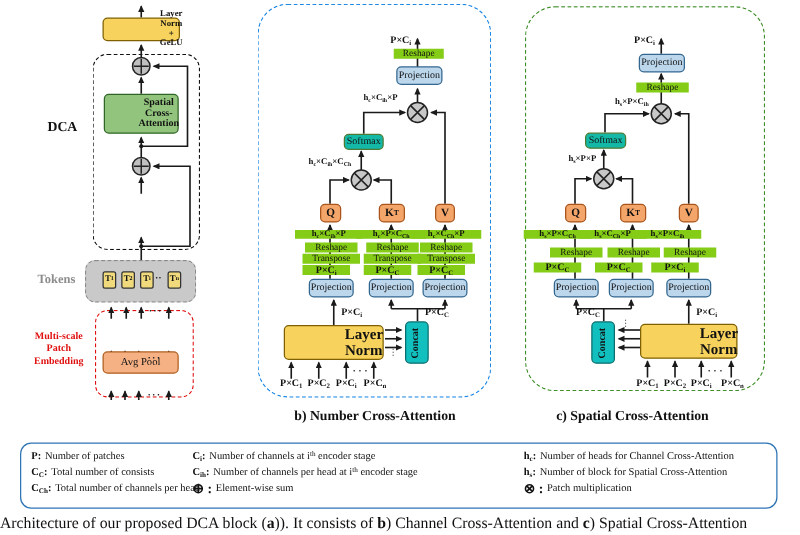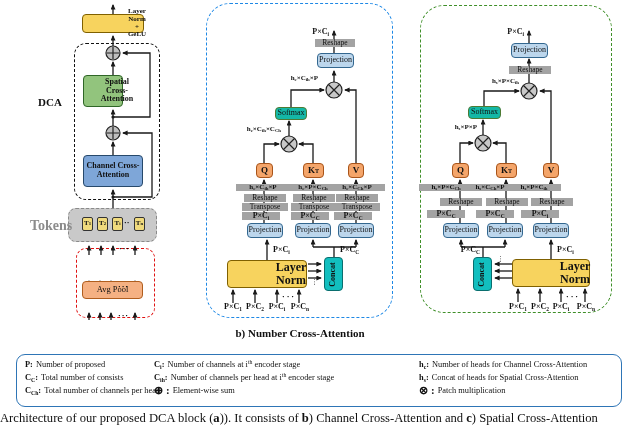--- a/index.html
+++ b/index.html
@@ -4,21 +4,21 @@
 <style>
   html,body{margin:0;padding:0;background:#fff;}
   .figure{position:relative;width:640px;height:428px;background:#fff;overflow:hidden;
           font-family:"Liberation Serif",serif;color:#111;}
   .box{position:absolute;box-sizing:border-box;border:1.1px solid #333;border-radius:4px;
        display:flex;align-items:center;justify-content:center;text-align:center;
        line-height:1.12;color:#111;z-index:3;}
   .lbl{position:absolute;white-space:nowrap;color:#111;z-index:4;line-height:1.05;}
   .c{text-align:center;} .r{text-align:right;}
   .b{font-weight:bold;}
-  .wbg{background:#a3a3a3;padding:0 1px;}
+  .wbg{background:#84cc16;padding:0 1px;}
   .dashbox{position:absolute;box-sizing:border-box;z-index:1;}
   .yellow{background:#F7D35E;border-color:#7F6000;padding-left:48px;}
   .green{background:#92C47D;border-color:#2F6627;}
   .blue{background:#7EA6D8;border-color:#27496B;}
   .lblue{background:#BCD6EC;border-color:#33678F;}
   .orange{background:#F4A56A;border-color:#A8541A;}
   .pool{background:#F5B183;border-color:#B05E1E;}
   .sgreen{background:#14b8a6;border-color:#4E7A33;}
   .teal{background:#12BFBF;border-color:#0A6E6E;}
   .chip{background:#F0DA7C;border-color:#333;border-radius:2px;}
@@ -143,29 +143,33 @@
       <path d="M523.5,85.5 L534.5,96.5 M534.5,85.5 L523.5,96.5" fill="none"></path>
     </g>
     <g stroke="#222" stroke-width="1.2">
       <circle cx="483" cy="143" r="8" fill="#c8c8c8"></circle>
       <path d="M477.5,137.5 L488.5,148.5 M488.5,137.5 L477.5,148.5" fill="none"></path>
     </g>
   </svg>
 
   <div class="box yellow b" style="left:82px;top:14px;width:62px;height:19px;font-size:7px;">Layer Norm + GeLU</div>
   <div class="lbl b" style="left:38px;top:97px;font-size:11px;">DCA</div>
-  <div class="box green b" style="left:83px;top:75px;width:40px;height:32px;font-size:8px;padding-left:28px;">Spatial Cross-Attention</div>
-  <div class="box blue b" style="left:83px;top:155px;width:60px;height:32px;font-size:8px;">Channel Cross-Attention</div>
-  <div class="lbl b" style="left:30px;top:219px;font-size:14px;color:#8c8c8c;">Tokens</div>
+  <div class="box green b" style="left:83px;top:75px;width:60px;height:32px;font-size:8px;padding-left:28px;">Spatial Cross-Attention</div>
+  <div class="lbl b" style="left:30px;top:219px;font-size:10px;color:#8c8c8c;">Tokens</div>
   <div class="box chip b" style="left:82px;top:217px;width:11px;height:14px;font-size:7px;">T<sub>1</sub></div>
   <div class="box chip b" style="left:97px;top:217px;width:11px;height:14px;font-size:7px;">T<sub>2</sub></div>
   <div class="box chip b" style="left:112px;top:217px;width:11px;height:14px;font-size:7px;">T<sub>i</sub></div>
   <div class="lbl b" style="left:124px;top:219px;font-size:8px;">··</div>
   <div class="box chip b" style="left:134px;top:217px;width:11px;height:14px;font-size:7px;">T<sub>n</sub></div>
   <div class="lbl b" style="left:119px;top:245px;font-size:8px;letter-spacing:1px;">···</div>
+  <div class="lbl b c" style="left:20px;top:264px;width:54px;font-size:8px;color:#E01010;line-height:1.25;white-space:normal;">
+    <span>Multi-scale</span><br>
+    <span>Patch</span><br>
+    <span>Embedding</span>
+  </div>
   <div class="lbl b" style="left:118px;top:283px;font-size:8px;letter-spacing:1px;">···</div>
   <div class="box pool" style="left:82px;top:281px;width:61px;height:18px;font-size:8.5px;">Avg Pool</div>
   <div class="lbl b" style="left:118px;top:312px;font-size:8px;letter-spacing:1px;">···</div>
 
   <div class="lbl b r" style="left:294px;top:28px;width:35px;font-size:8px;">P×C<sub>i</sub></div>
   <div class="lbl c wbg" style="left:315px;top:39px;width:38px;font-size:7.5px;">Reshape</div>
   <div class="box lblue" style="left:317px;top:53px;width:37px;height:15px;font-size:8px;">Projection</div>
   <div class="lbl b r" style="left:276px;top:75px;width:42px;font-size:7px;">h<sub>c</sub>×C<sub>ih</sub>×P</div>
   <div class="box sgreen" style="left:275px;top:107px;width:32px;height:13px;font-size:8px;">Softmax</div>
   <div class="lbl b r" style="left:230px;top:126px;width:51px;font-size:7px;">h<sub>c</sub>×C<sub>ih</sub>×C<sub>Ch</sub></div>
@@ -227,44 +231,45 @@
   <div class="box teal" style="left:473px;top:257px;width:19px;height:34px;font-size:8px;">
     <span class="vert">Concat</span>
   </div>
   <div class="lbl" style="left:497px;top:256px;font-size:7px;">⋮</div>
   <div class="box yellow b" style="left:512px;top:259px;width:78px;height:28px;font-size:12px;">Layer Norm</div>
   <div class="lbl b c" style="left:506px;top:303px;width:24px;font-size:8px;">P×C<sub>1</sub></div>
   <div class="lbl b c" style="left:528px;top:303px;width:24px;font-size:8px;">P×C<sub>2</sub></div>
   <div class="lbl b c" style="left:550px;top:303px;width:22px;font-size:8px;">P×C<sub>i</sub></div>
   <div class="lbl b" style="left:566px;top:293px;font-size:8px;">· · ·</div>
   <div class="lbl b c" style="left:573px;top:303px;width:26px;font-size:8px;">P×C<sub>n</sub></div>
+  <div class="lbl b c" style="left:416px;top:328px;width:180px;font-size:11px;">c) Spatial Cross-Attention</div>
 
   <div class="legend-row" style="left:25px;top:360px;">
-    <span class="sym">P:</span><span>Number of proposed</span>
+    <span class="sym">P:</span><span>Number of patches</span>
   </div>
   <div class="legend-row" style="left:25px;top:373px;">
     <span class="sym">C<sub>C</sub>:</span><span>Total number of consists</span>
   </div>
   <div class="legend-row" style="left:25px;top:386px;">
     <span class="sym">C<sub>Ch</sub>:</span><span>Total number of channels per head</span>
   </div>
   <div class="legend-row" style="left:154px;top:360px;">
     <span class="sym">C<sub>i</sub>:</span><span>Number of channels at i<sup>th</sup> encoder stage</span>
   </div>
   <div class="legend-row" style="left:154px;top:373px;">
     <span class="sym">C<sub>ih</sub>:</span><span>Number of channels per head at i<sup>th</sup> encoder stage</span>
   </div>
   <div class="legend-row" style="left:154px;top:386px;">
     <span class="sym symbig">⊕ :</span><span>Element-wise sum</span>
   </div>
   <div class="legend-row" style="left:419px;top:360px;">
     <span class="sym">h<sub>c</sub>:</span><span>Number of heads for Channel Cross-Attention</span>
   </div>
   <div class="legend-row" style="left:419px;top:373px;">
-    <span class="sym">h<sub>s</sub>:</span><span>Concat of heads for Spatial Cross-Attention</span>
+    <span class="sym">h<sub>s</sub>:</span><span>Number of block for Spatial Cross-Attention</span>
   </div>
   <div class="legend-row" style="left:419px;top:386px;">
     <span class="sym symbig">⊗ :</span><span>Patch multiplication</span>
   </div>
 
   <div class="figcap">
     <span>Architecture of our proposed DCA block (</span><b>a</b><span>)). It consists of </span><b>b</b><span>) Channel Cross-Attention and </span><b>c</b><span>) Spatial Cross-Attention</span>
   </div>
 
 </div>

